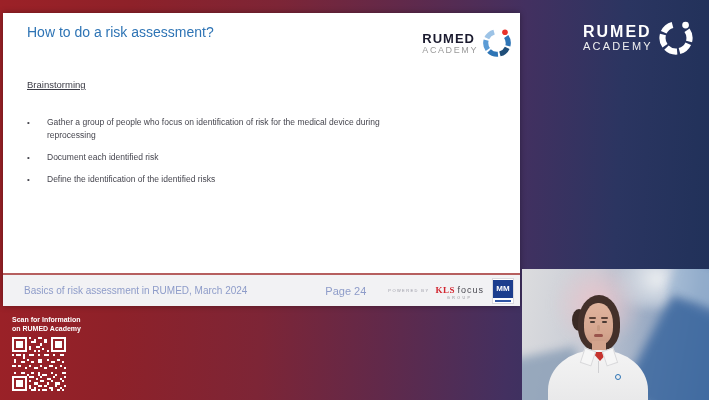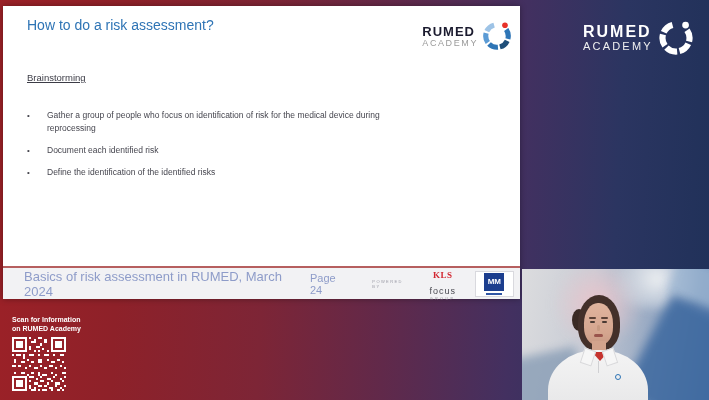--- a/index.html
+++ b/index.html
@@ -6,21 +6,21 @@
   html,body { width:709px; height:400px; overflow:hidden; }
   body { font-family:"Liberation Sans", sans-serif; }
 
   .stage {
     position:relative; width:709px; height:400px; overflow:hidden;
     background:linear-gradient(93deg,#9c2127 0%,#8e2129 18%,#7d2536 38%,#61294a 55%,#433060 72%,#2b3561 86%,#203159 100%);
   }
 
   
   .slide {
-    position:absolute; left:3px; top:6px; width:517px; height:293px;
+    position:absolute; left:3px; top:13px; width:517px; height:293px;
     background:#fff; box-shadow:0 0 6px rgba(0,0,0,.35);
   }
   .slide-title {
     position:absolute; left:24px; top:10px;
     font-size:14px; line-height:19px; color:#2e74b5; font-weight:400;
   }
   .slide-heading {
     position:absolute; left:24px; top:66px;
     font-size:9.5px; color:#3c3c46; text-decoration:underline;
   }
@@ -34,30 +34,30 @@
   .slide-logo .words { text-align:left; margin-right:4px; }
   .slide-logo .brand { font-size:13px; font-weight:bold; letter-spacing:1px; color:#1b1b2f; line-height:13px; }
   .slide-logo .sub { font-size:9px; letter-spacing:1.6px; color:#9a9a9a; line-height:10px; }
 
   
   .slide-footer {
     position:absolute; left:0; right:0; bottom:0; height:33px;
     background:#f2f2f4; border-top:2px solid #b65f5f;
     display:flex; align-items:center; padding:0 6px 0 21px;
   }
-  .footer-doc { font-size:13px; color:#8e9cc9; }
+  .footer-doc { font-size:10px; color:#8e9cc9; }
   .footer-page { font-size:11px; color:#8e9cc9; margin-left:auto; }
   .footer-powered { font-size:4px; letter-spacing:1.4px; color:#9a9aa5; margin-left:22px; }
   .kls { margin-left:6px; text-align:center; line-height:1; }
   .kls-row { font-size:9px; }
   .kls-red { color:#d22630; font-weight:bold; letter-spacing:.5px;font-family:Liberation Serif, serif; }
   .kls-gray { color:#4b4b52; letter-spacing:1px; }
   .kls-sub { font-size:3.5px; letter-spacing:2.5px; color:#8a8a90; margin-top:1px; }
   .mm-logo {
-    margin-left:8px; width:40px; height:26px; background:#fff; border:1px solid #d9d9de;
+    margin-left:8px; width:22px; height:26px; background:#fff; border:1px solid #d9d9de;
     display:flex; flex-direction:column; align-items:center;
   }
   .mm-sq {
     width:20px; height:18px; margin-top:1px; background:#1c3e8e; color:#fff;
     font-size:8px; font-weight:bold; display:flex; align-items:center; justify-content:center; letter-spacing:0;
   }
   .mm-bar { width:16px; height:2px; background:#2f55a4; margin-top:2px; }
 
   
   .corner-logo { position:absolute; left:583px; top:20px; display:flex; align-items:center; }

